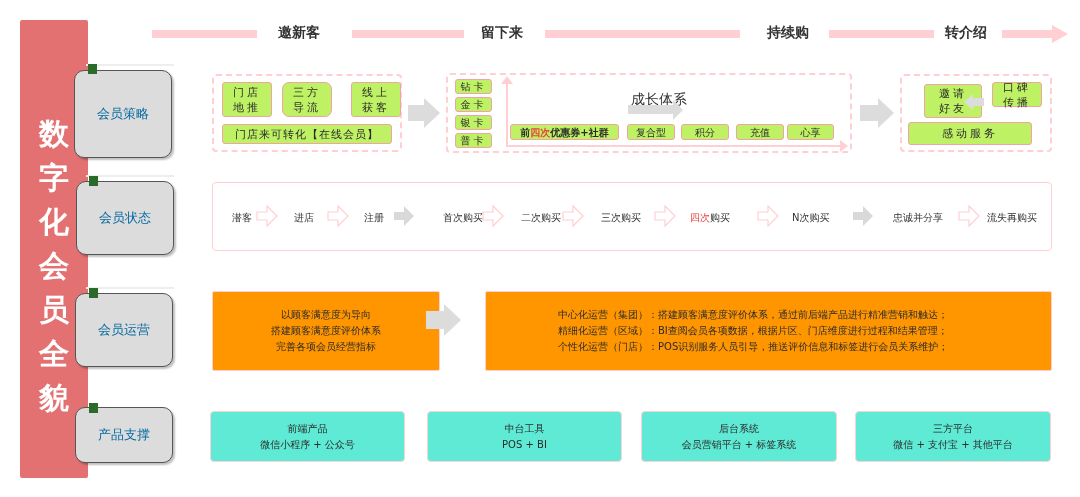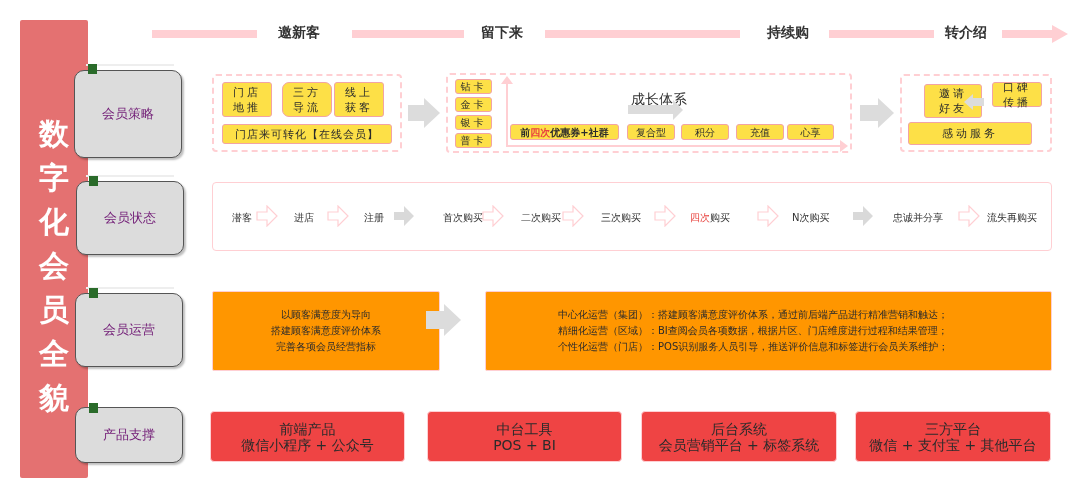--- a/index.html
+++ b/index.html
@@ -5,48 +5,48 @@
   * { box-sizing: border-box; margin: 0; padding: 0; }
   body { width: 1080px; height: 497px; background: #ffffff; font-family: "DejaVu Sans", "Liberation Sans", sans-serif; position: relative; overflow: hidden; color: #333; }
   .abs { position: absolute; }
 
   
   .banner { left: 20px; top: 20px; width: 68px; height: 458px; background: #e47171; border-radius: 2px; }
   .banner-text { left: 20px; top: 112px; width: 68px; color: #fff; font-size: 30px; font-weight: bold; text-align: center; line-height: 44px; }
   .banner-text span { display: block; }
 
   
-  .cat { width: 108px; background: #dcdcdc; border: 1.5px solid #555; border-radius: 10px; box-shadow: 2px 2px 2px rgba(0,0,0,0.25); display: flex; align-items: center; justify-content: center; font-size: 13px; color: #701a75; }
+  .cat { width: 98px; background: #dcdcdc; border: 1.5px solid #555; border-radius: 10px; box-shadow: 2px 2px 2px rgba(0,0,0,0.25); display: flex; align-items: center; justify-content: center; font-size: 13px; color: #0369a1; }
   .pin { width: 9px; height: 10px; background: #2a6b2a; }
   .pin-line { height: 2px; background: #eee; }
 
   
   .tl-bar { height: 8px; background: #ffcfd3; top: 30px; }
   .tl-label { top: 24px; font-size: 14px; color: #333; font-weight: bold; }
   .tl-arrow { width: 0; height: 0; border-top: 9px solid transparent; border-bottom: 9px solid transparent; border-left: 16px solid #ffcfd3; top: 25px; }
 
   
   .dash { border: 2px dashed #ffcfd3; border-radius: 4px; }
-  .rbox { background: #fde047; border: 1px solid #f2a4a4; border-radius: 3px; color: #2b2b2b; font-size: 11px; display: flex; align-items: center; justify-content: center; text-align: center; letter-spacing: 3px; line-height: 15px; }
+  .rbox { background: #bef264; border: 1px solid #f2a4a4; border-radius: 3px; color: #2b2b2b; font-size: 11px; display: flex; align-items: center; justify-content: center; text-align: center; letter-spacing: 3px; line-height: 15px; }
   .rbox-sm { font-size: 11px; letter-spacing: 1px; }
 
   .big-arrow { position: absolute; }
   .big-arrow .shaft { position: absolute; background: #dcdcdc; }
   .big-arrow .head { position: absolute; width: 0; height: 0; border-top-style: solid; border-bottom-style: solid; border-left-style: solid; border-top-color: transparent; border-bottom-color: transparent; border-left-color: #dcdcdc; }
 
   
   .status-box { border: 1.5px solid #ffcfd3; border-radius: 4px; background: #fff; }
   .st { font-size: 10px; color: #333; top: 211px; white-space: nowrap; }
   .st-red { color: #e8433f; }
 
   
   .orange { background: #ff9600; border: 1px solid #ffcfd3; border-radius: 2px; font-size: 10px; color: #2b2b2b; line-height: 16px; }
 
   
-  .prod { border: 1.5px solid #ffcfd3; border-radius: 4px; background: #ef4444; text-align: center; font-size: 14px; color: #2b2b2b; line-height: 16px; display: flex; flex-direction: column; justify-content: center; }
+  .prod { border: 1.5px solid #ffcfd3; border-radius: 4px; background: #5eead4; text-align: center; font-size: 10px; color: #2b2b2b; line-height: 16px; display: flex; flex-direction: column; justify-content: center; }
 </style>
 </head>
 <body>
 
 <div class="abs banner"></div>
 <div class="abs banner-text">
   <span>数</span>
   <span>字</span>
   <span>化</span>
   <span>会</span>
@@ -96,21 +96,21 @@
       <div>门店</div>
       <div>地推</div>
     </div>
 </div>
 <div class="abs rbox" style="left:282px;top:82px;width:50px;height:35px;border-radius:7px;">
   <div>
       <div>三方</div>
       <div>导流</div>
     </div>
 </div>
-<div class="abs rbox" style="left:334px;top:82px;width:50px;height:35px;">
+<div class="abs rbox" style="left:351px;top:82px;width:50px;height:35px;">
   <div>
       <div>线上</div>
       <div>获客</div>
     </div>
 </div>
 <div class="abs rbox rbox-sm" style="left:222px;top:124px;width:170px;height:20px;">
     <span>门店来可转化【在线会员】</span>
   </div>
 
 <div class="big-arrow" style="left:408px;top:98px;">

